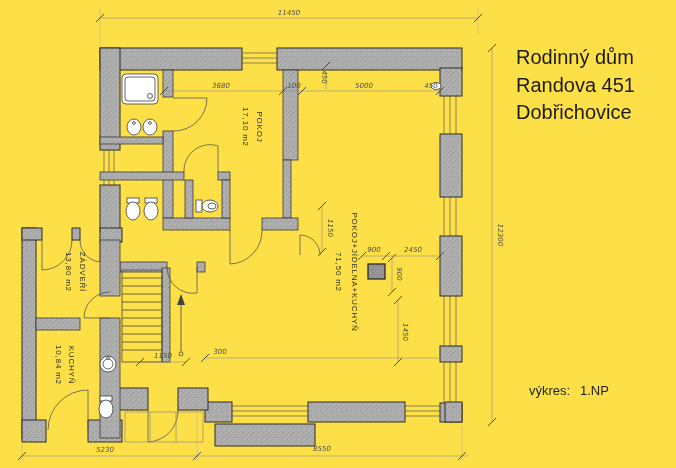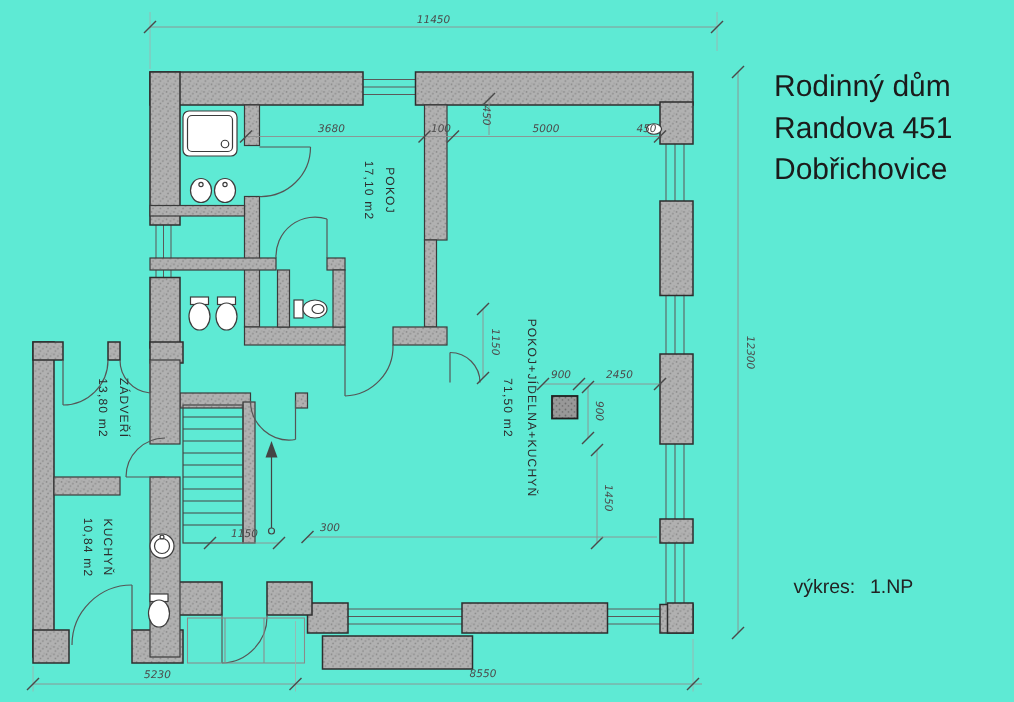--- a/index.html
+++ b/index.html
@@ -1,18 +1,18 @@
 <!DOCTYPE html>
 <html><head>
 <meta charset="utf-8">
 <style>
   html,body{margin:0;padding:0;background:#e8e8e8;}
   .page{
     position:relative;width:676px;height:468px;margin:0 auto;
-    background:#5eead4;overflow:hidden;
+    background:#fde047;overflow:hidden;
     font-family:"Liberation Sans", sans-serif;
   }
   svg{position:absolute;left:0;top:0;}
   .wall{fill:url(#wallfill);stroke:#2d2d2d;stroke-width:1;}
   .wallthin{fill:url(#wallfill);stroke:#3a3a3a;stroke-width:.8;}
   .winline{stroke:#5a5a5a;stroke-width:.7;fill:none;}
   .door{stroke:#555;stroke-width:.8;fill:none;}
   .fix{stroke:#3c3c3c;stroke-width:.8;fill:#ffffff;}
   .dimline{stroke:#8f8f8f;stroke-width:.6;fill:none;}
   .extline{stroke:#aaaaaa;stroke-width:.5;fill:none;}

